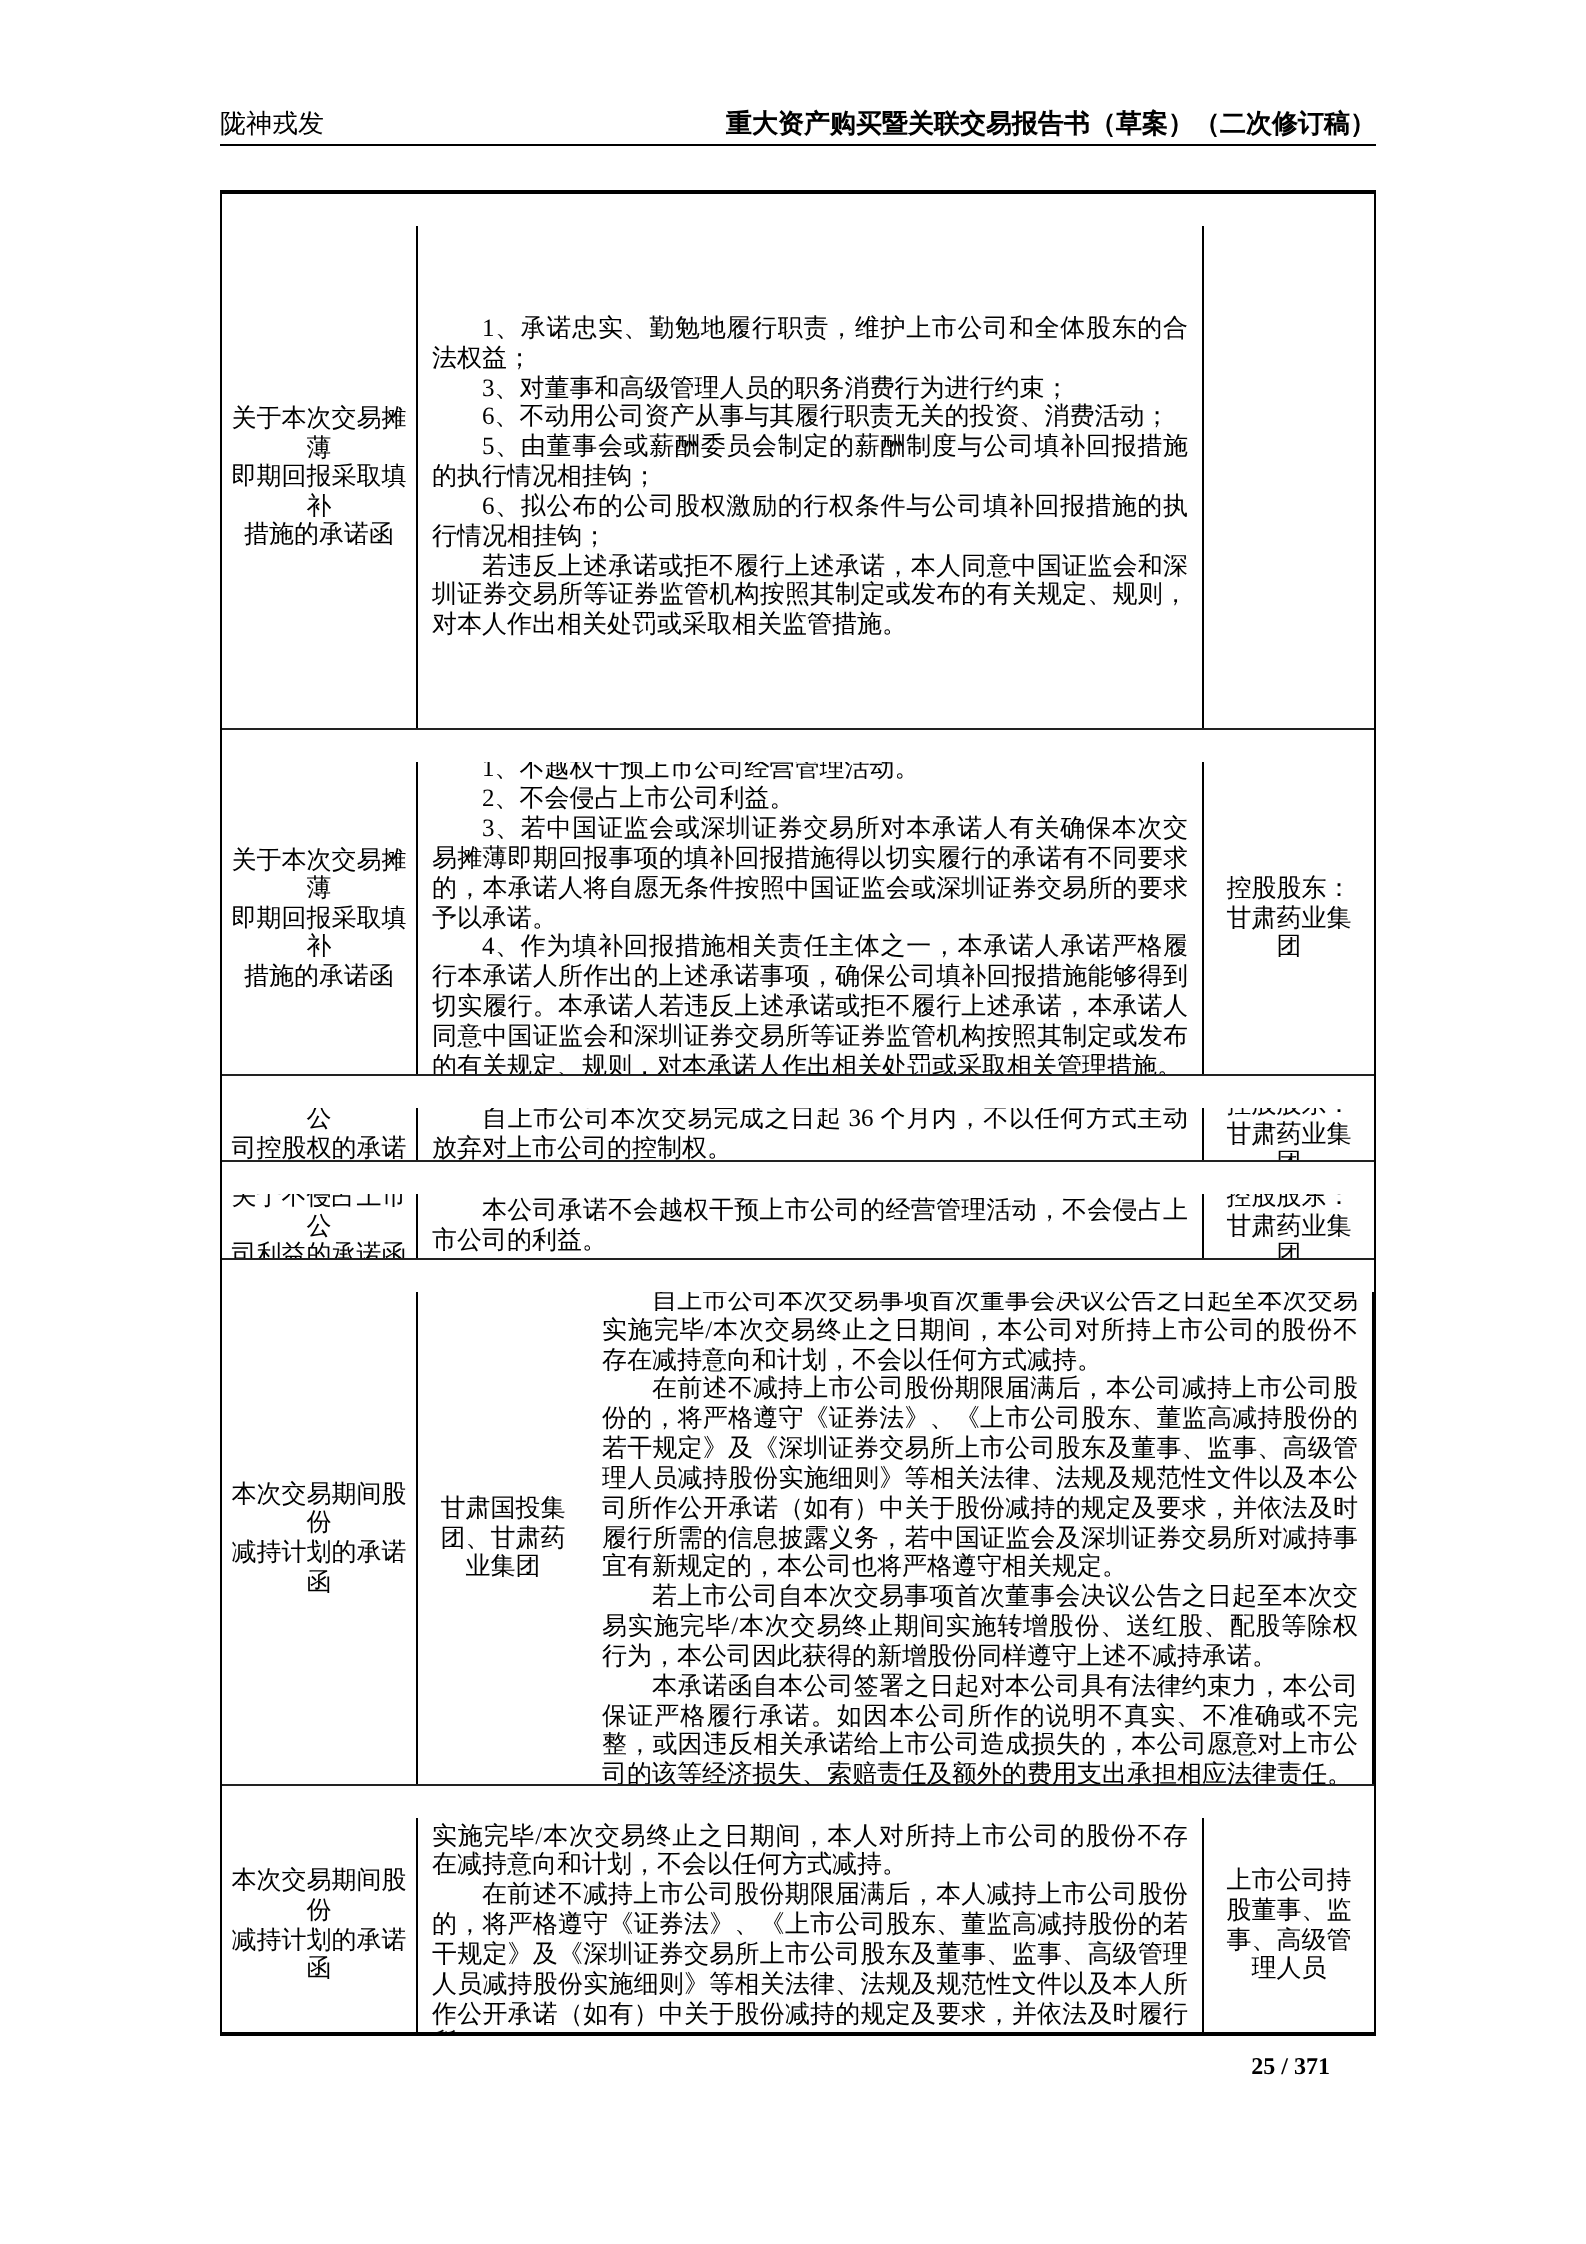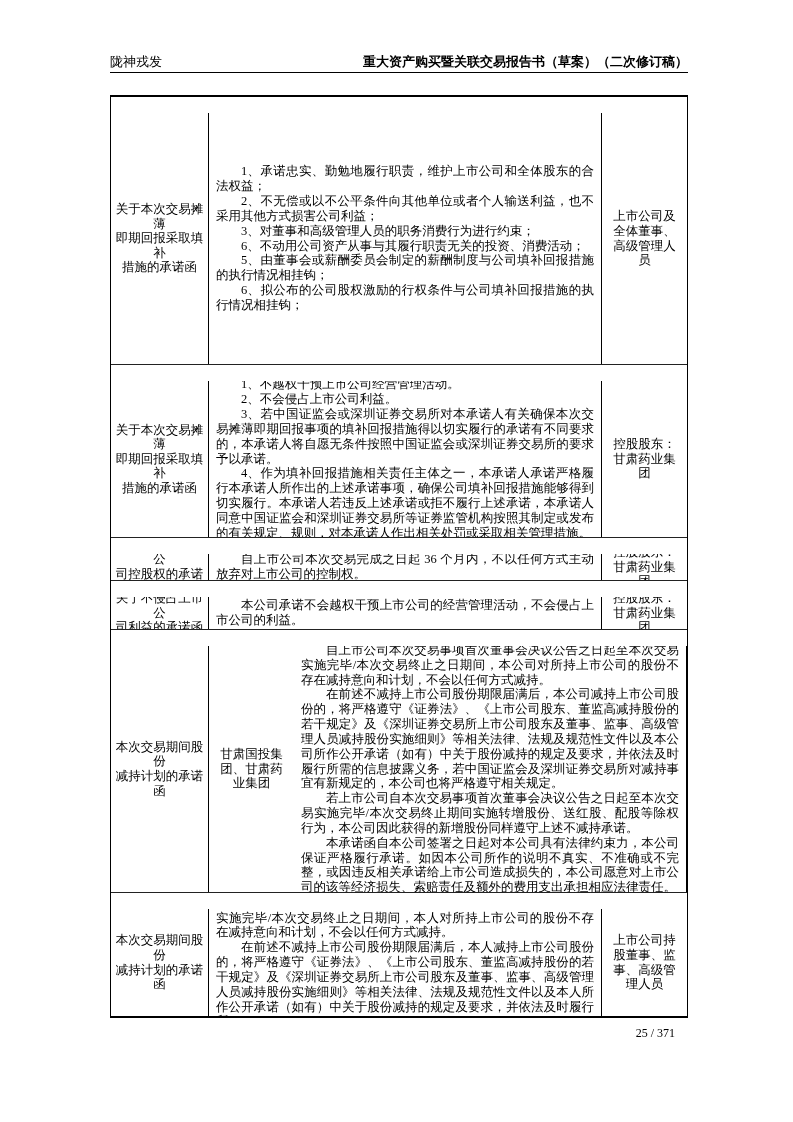--- a/index.html
+++ b/index.html
@@ -77,54 +77,50 @@
   }
   .cell-content p.para{
     margin:0;
     text-indent:2em;
     text-align:justify;
     line-height:14.85px;
     word-break:break-all;
   }
   .footer{
     position:absolute;
-    left:104px; top:1026px; width:571px;
+    left:94px; top:1026px; width:571px;
     text-align:right;
     font-size:12px;
-    font-weight:400;
+    font-weight:700;
   }
 </style>
 </head>
 <body>
 
 <div class="page">
 
   <div class="header">
     <span class="company">陇神戎发</span>
     <span class="title">重大资产购买暨关联交易报告书（草案）（二次修订稿）</span>
   </div>
 
   <div class="doc-table">
 
     <div class="trow r1">
       <div class="cell cell-label">关于本次交易摊薄
 即期回报采取填补
 措施的承诺函</div>
       <div class="cell cell-content">
           <p class="para">1、承诺忠实、勤勉地履行职责，维护上市公司和全体股东的合法权益；</p>
-          <p class="para">2、不无偿或以不公平条件向其他单位或者个人输送利益，也不采用其他方式损害公司利益；</p>
           <p class="para">3、对董事和高级管理人员的职务消费行为进行约束；</p>
           <p class="para">6、不动用公司资产从事与其履行职责无关的投资、消费活动；</p>
           <p class="para">5、由董事会或薪酬委员会制定的薪酬制度与公司填补回报措施的执行情况相挂钩；</p>
           <p class="para">6、拟公布的公司股权激励的行权条件与公司填补回报措施的执行情况相挂钩；</p>
+          <p class="para">若违反上述承诺或拒不履行上述承诺，本人同意中国证监会和深圳证券交易所等证券监管机构按照其制定或发布的有关规定、规则，对本人作出相关处罚或采取相关监管措施。</p>
         </div>
-      <div class="cell cell-party">上市公司及
-全体董事、
-高级管理人
-员</div>
     </div>
 
     <div class="trow r2">
       <div class="cell cell-label">关于本次交易摊薄
 即期回报采取填补
 措施的承诺函</div>
       <div class="cell cell-content">
           <p class="para">1、不越权干预上市公司经营管理活动。</p>
           <p class="para">2、不会侵占上市公司利益。</p>
           <p class="para">3、若中国证监会或深圳证券交易所对本承诺人有关确保本次交易摊薄即期回报事项的填补回报措施得以切实履行的承诺有不同要求的，本承诺人将自愿无条件按照中国证监会或深圳证券交易所的要求予以承诺。</p>

